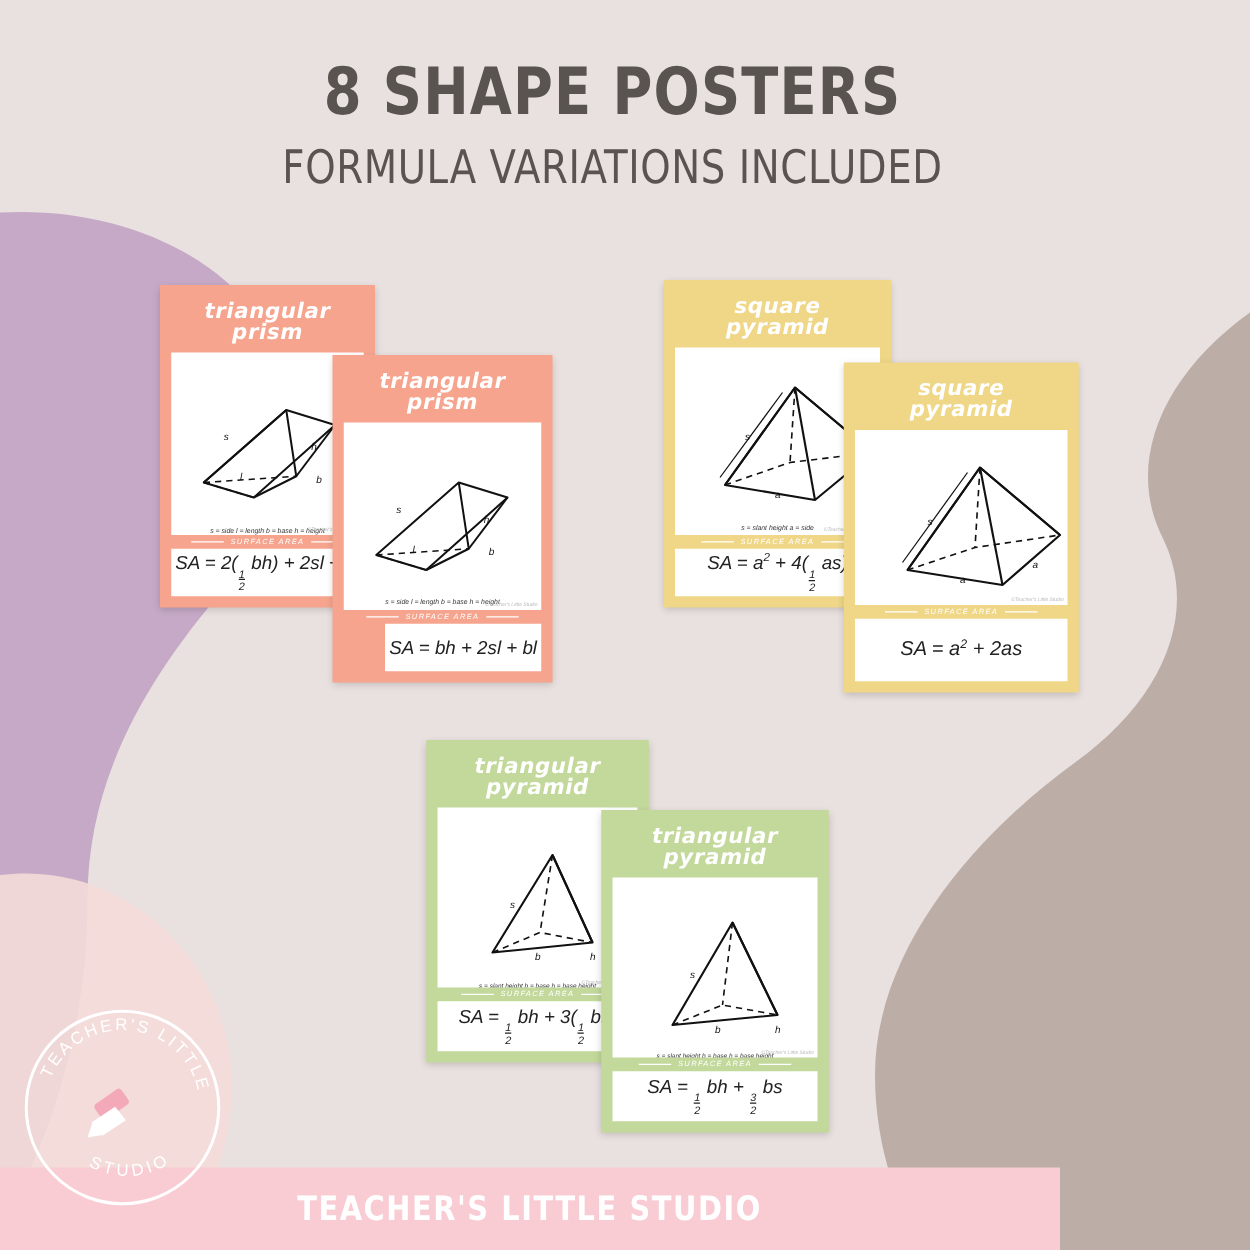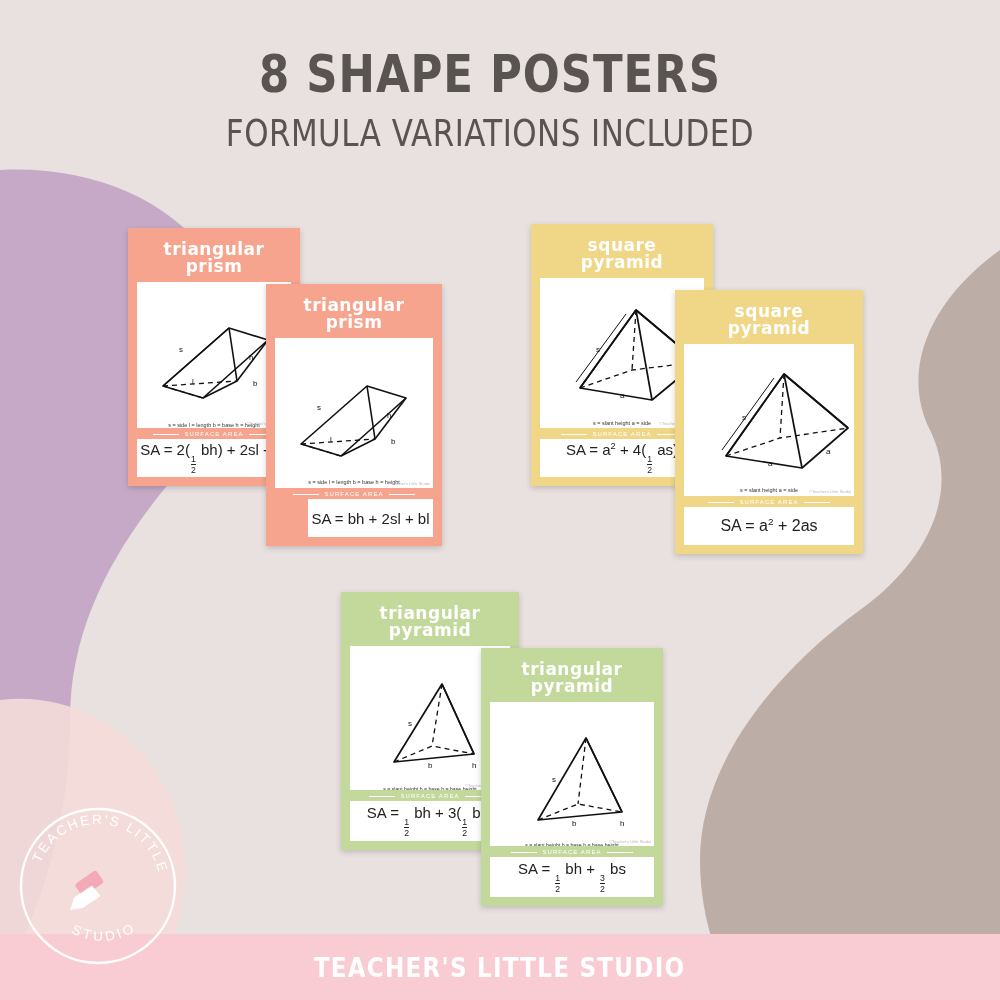--- a/index.html
+++ b/index.html
@@ -28,20 +28,21 @@
   }
 
   
   .poster {
     position:absolute;
     background:#f6a48e;
     box-shadow:0 2px 6px rgba(0,0,0,0.18);
     display:flex; flex-direction:column;
     padding:9px 9px 9px 9px;
     z-index:3;
+    font-style:italic;
   }
   .poster .ptitle {
     text-align:center; color:#ffffff;
     font-family:"DejaVu Sans","Liberation Sans",sans-serif;
     font-weight:bold; line-height:1.02;
     letter-spacing:0.5px;
     padding:4px 0 6px 0;
   }
   .poster .white {
     background:#ffffff; flex:1;
@@ -73,21 +74,21 @@
   
   .frac { display:inline-flex; flex-direction:column; align-items:center; vertical-align:-0.45em; margin:0 1px; line-height:1; }
   .frac .num { font-size:0.58em; }
   .frac .den { font-size:0.58em; border-top:1px solid currentColor; padding-top:1px; }
   sup { font-size:0.62em; vertical-align:super; }
 
   svg { display:block; }
 
   
   .footer {
-    position:absolute; left:0; bottom:0; width:1000px; height:66px;
+    position:absolute; left:0; bottom:0; width:848px; height:66px;
     background:#f9ccd4; z-index:6;
     display:flex; align-items:center; justify-content:center;
   }
   .footer span {
     font-family:"DejaVu Sans Condensed","Liberation Sans",sans-serif;
     font-weight:bold; color:#ffffff; font-size:27px; letter-spacing:1.3px;
     transform:scaleX(0.95);
   }
 
   
@@ -256,21 +257,21 @@
           <text x="142" y="110">a</text>
         </g>
       </svg>
     </div>
     <div class="legend" style="font-size:5.5px;">s = slant height    a = side</div>
     <div class="copyright" style="font-size:4px;">©Teacher's Little Studio</div>
   </div>
   <div class="sabar" style="font-size:6px;">
     <span class="ln"></span><span>SURFACE AREA</span><span class="ln"></span>
   </div>
-  <div class="formula" style="height:38px; font-size:16px;">
+  <div class="formula" style="height:50px; font-size:16px;">
     <span>SA = a<sup>2</sup> + 2as</span>
   </div>
 </div>
 
 <div class="poster" style="left:341px; top:592px; width:178px; height:258px; background:#c3d99b; z-index:3;">
   <div class="ptitle" style="font-size:17px;">
     <span>triangular</span><br>
     <span>pyramid</span>
   </div>
   <div class="white">

